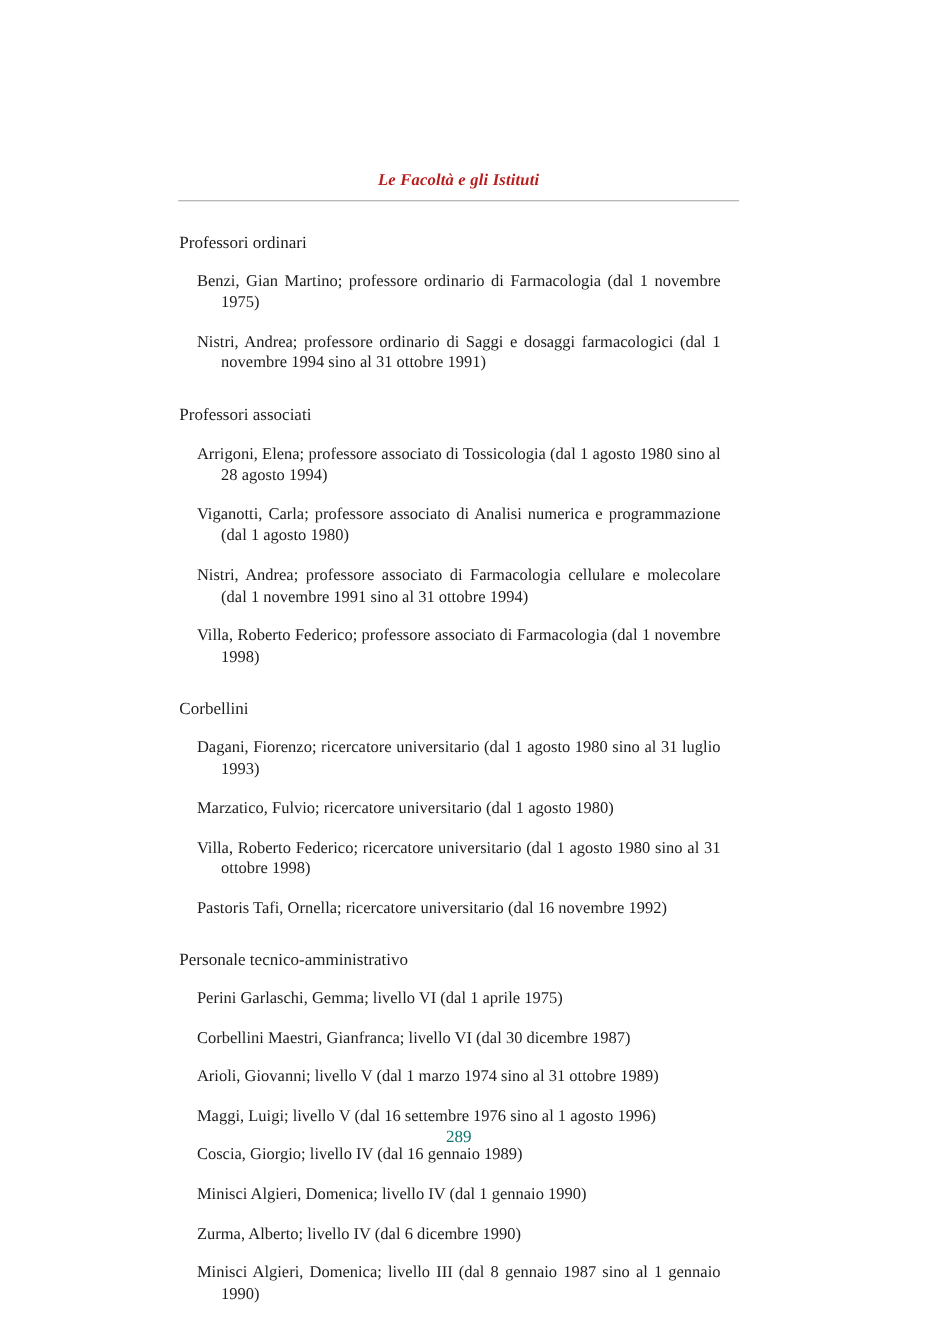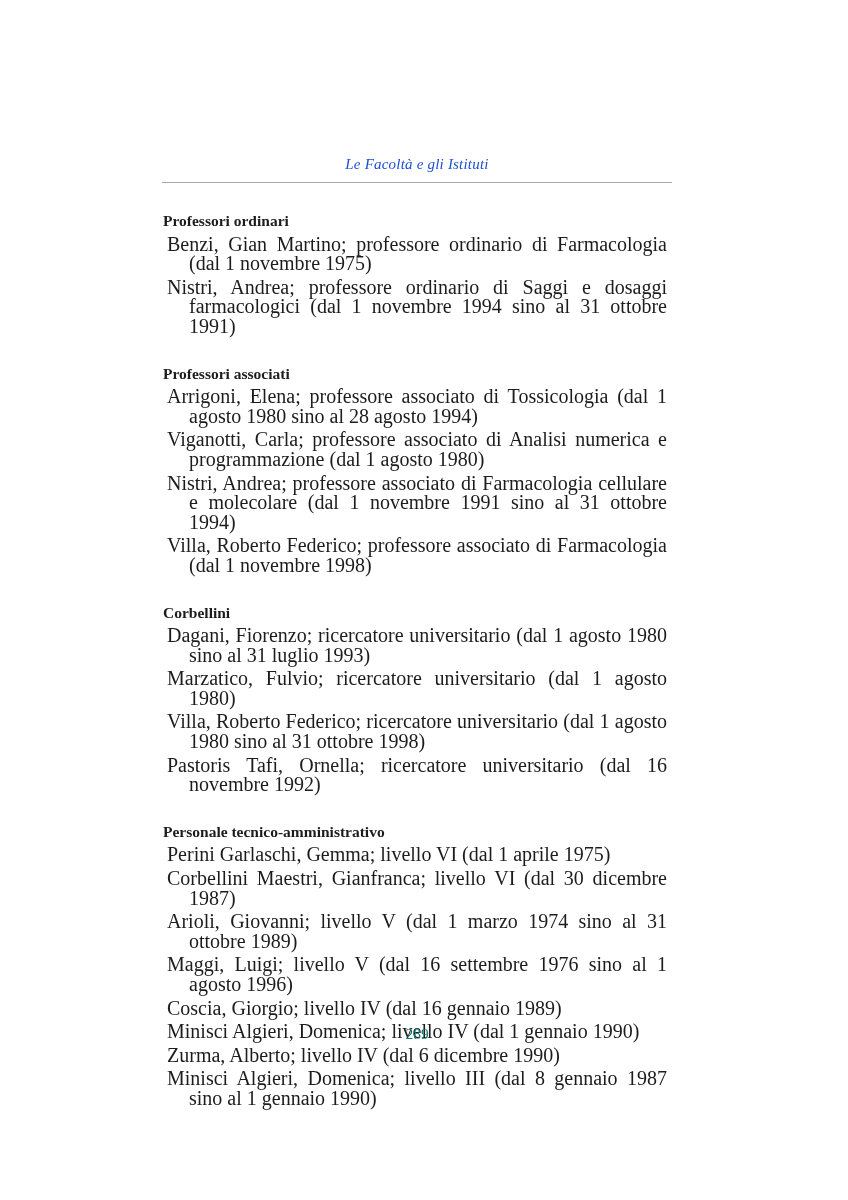--- a/index.html
+++ b/index.html
@@ -18,51 +18,52 @@
   }
   .running-header {
     position: absolute;
     left: 163px;
     width: 508px;
     top: 156px;
     text-align: center;
     font-style: italic;
     font-size: 15px;
     letter-spacing: 0.2px;
-    color: #1d4ed8;
+    color: #b91c1c;
+    font-weight: bold;
   }
   .header-rule {
     position: absolute;
     left: 162px;
     width: 510px;
     top: 182px;
     border: none;
     border-top: 1px solid #a9a9a9;
     margin: 0;
   }
   .content {
     position: absolute;
     left: 163px;
     top: 211px;
     width: 508px;
   }
   .section-heading {
     font-size: 15.5px;
-    font-weight: bold;
+    font-weight: normal;
     line-height: 19.6px;
     margin: 0;
     padding: 0;
   }
   .section + .section .section-heading {
     margin-top: 27px;
   }
   .entry {
-    font-size: 20px;
+    font-size: 15px;
     line-height: 19.6px;
-    margin: 4px;
+    margin: 16px;
     padding: 0 0 0 22px;
     text-indent: -22px;
     text-align: justify;
   }
   .page-number {
     position: absolute;
     left: 163px;
     width: 508px;
     top: 1025px;
     text-align: center;

